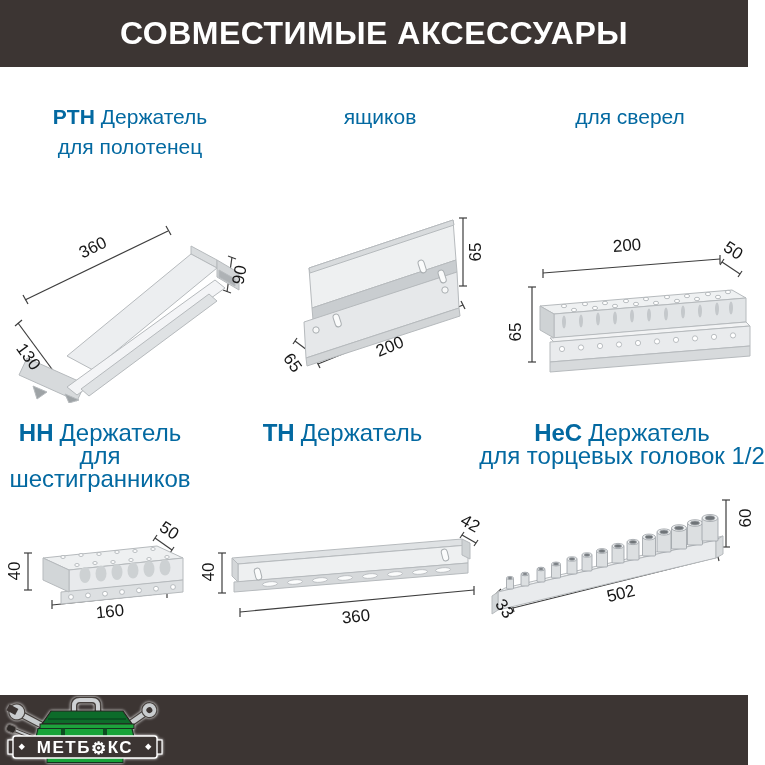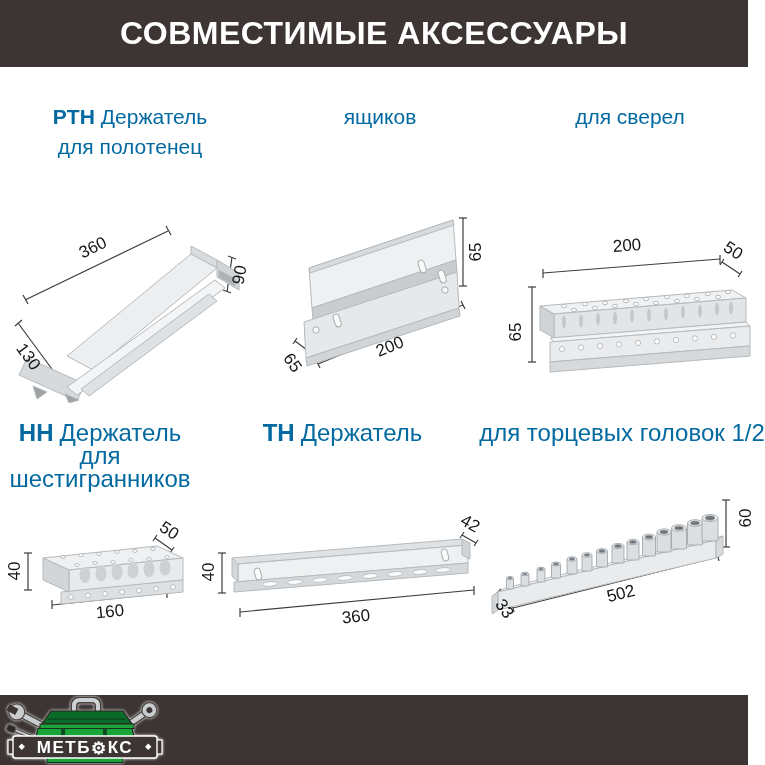--- a/index.html
+++ b/index.html
@@ -41,20 +41,21 @@
 
   <div class="plabel r2" style="left:0px;top:421px;width:200px">
     <div class="pl-line"><span class="code">HH</span><span>Держатель</span></div>
     <div class="pl-line">для</div>
     <div class="pl-line">шестигранников</div>
   </div>
   <div class="plabel r2" style="left:235px;top:421px;width:215px">
     <div class="pl-line"><span class="code">TH</span><span>Держатель</span></div>
   </div>
   <div class="plabel r2" style="left:478px;top:421px;width:288px">
+    <div class="pl-line"><span class="code">HeC</span><span>Держатель</span></div>
     <div class="pl-line">для торцевых головок 1/2</div>
   </div>
 
   <div class="cell" style="left:5px;top:218px;width:250px;height:185px">
     <svg width="250" height="185">
       <g stroke="#3d3d3d" stroke-width="1.2" fill="none">
         <line x1="20" y1="82" x2="163" y2="13"></line>
           <line x1="18" y1="77" x2="23" y2="86"></line>
           <line x1="161" y1="8" x2="166" y2="17"></line>
         <line x1="227" y1="39" x2="222" y2="74"></line>

